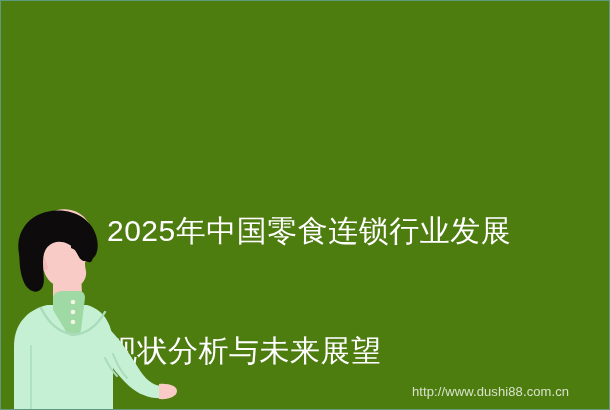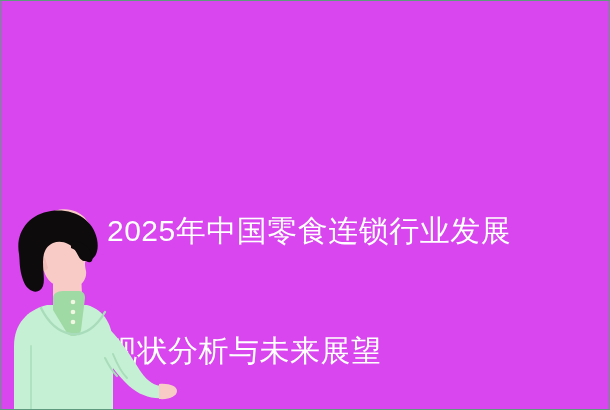--- a/index.html
+++ b/index.html
@@ -5,21 +5,21 @@
   html, body {
     margin: 0;
     padding: 0;
     background: #2f2f2f;
   }
   #banner {
     position: relative;
     width: 610px;
     height: 410px;
     overflow: hidden;
-    background: #d946ef;
+    background: #4d7c0f;
     font-family: "Liberation Sans", "DejaVu Sans", sans-serif;
     box-sizing: border-box;
     border: 1px solid #5f9a7e;
   }
 
   
   #title-block {
     position: absolute;
     left: 106px;
     top: 130px;
@@ -129,14 +129,15 @@
       <circle cx="72" cy="116" r="2.3" fill="#f2f7e4"></circle>
 
       <path d="M30 140 L30 205" fill="none" stroke="#aee2c1" stroke-width="2" stroke-linecap="round"></path>
 
       <path d="M112 148 C 116 158, 120 166, 126 172" fill="none" stroke="#a9dcbb" stroke-width="2" stroke-linecap="round"></path>
       <path d="M104 152 C 108 160, 112 166, 116 170" fill="none" stroke="#a9dcbb" stroke-width="2" stroke-linecap="round"></path>
 
     </svg>
   </div>
 
+  <div id="watermark">http://www.dushi88.com.cn</div>
 
 </div>
 
 </body></html>

